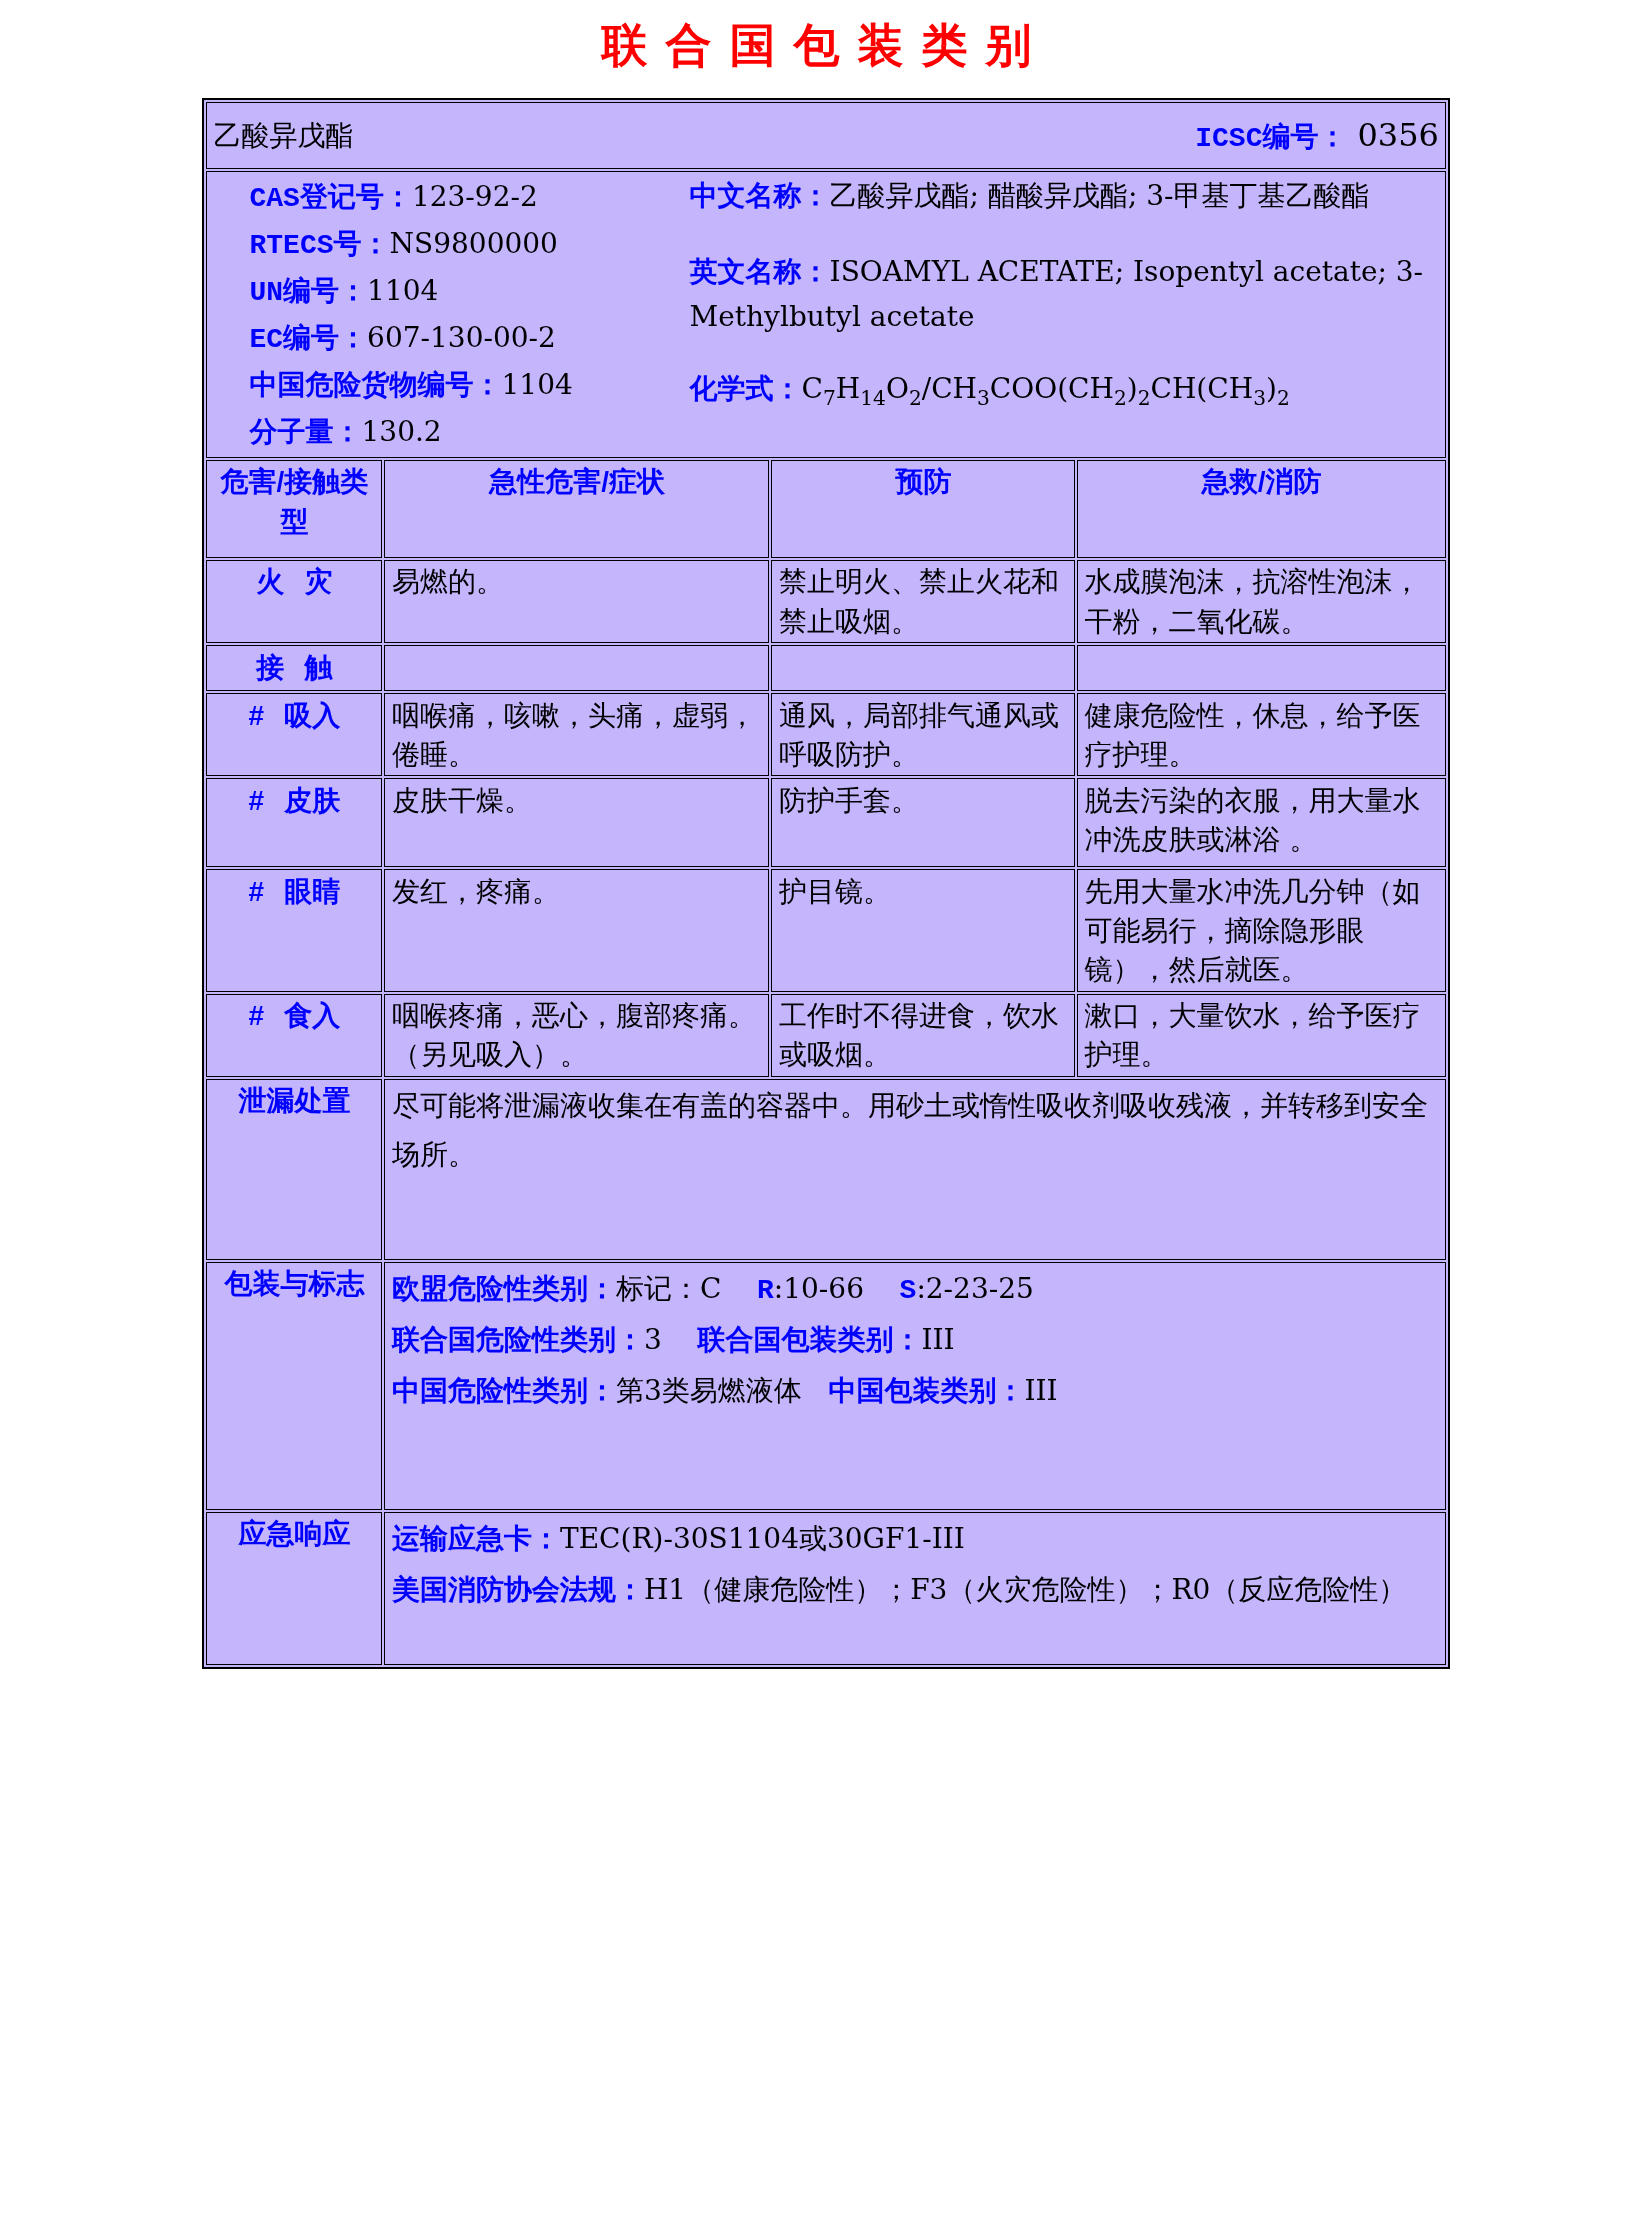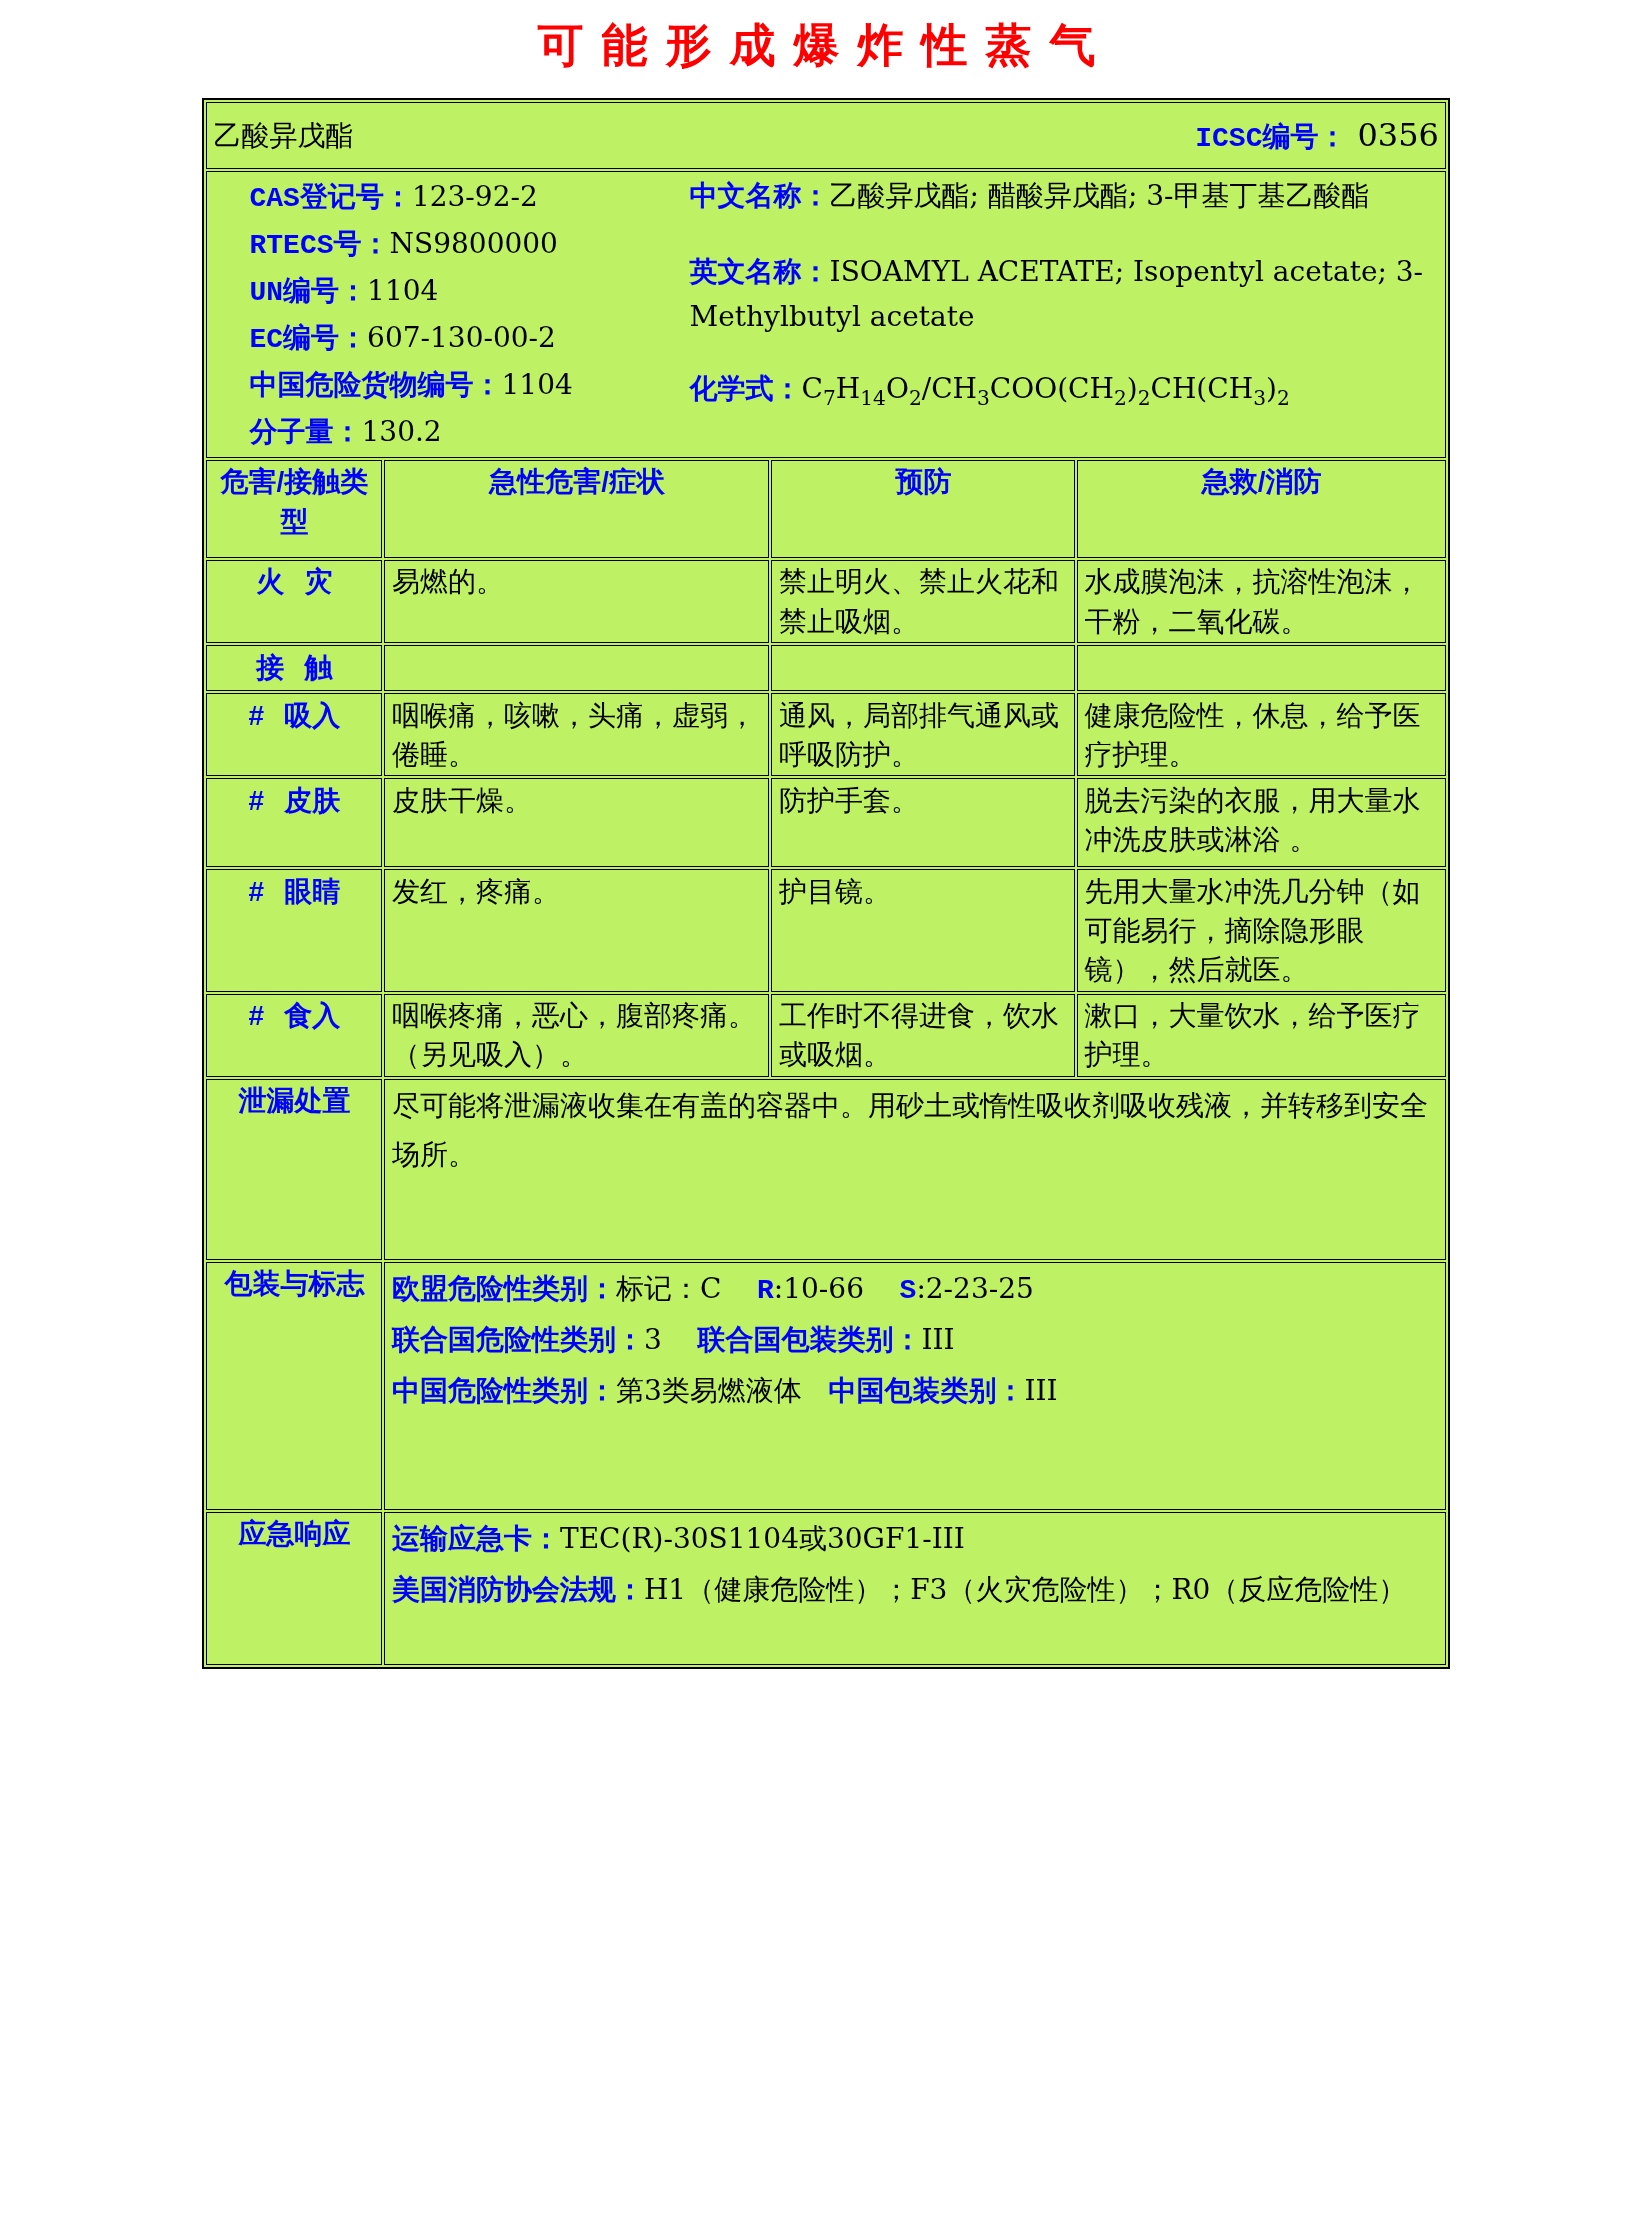--- a/index.html
+++ b/index.html
@@ -11,21 +11,21 @@
   .title{
     padding-top:15.3px;text-align:center;
     font-size:46px;font-weight:bold;color:#FF0000;
     letter-spacing:18px;
     font-family:"DejaVu Serif","Liberation Serif",serif;
   }
   table.card{
     width:1248px;margin:21px auto 0 auto;
     border:2.8px solid #000;
     border-collapse:separate;border-spacing:2.1px;
-    table-layout:fixed;background:#bef264;
+    table-layout:fixed;background:#c4b5fd;
   }
   table.card td{
     border:1.4px solid #000;box-sizing:border-box;
     font-size:28px;line-height:1.4;vertical-align:top;
     padding:1.4px 5.6px 1.4px 7px;overflow:hidden;
   }
   col.c1{width:14.3%} col.c2{width:31.2%} col.c3{width:24.6%} col.c4{width:29.9%}
 
   
   tr.r-name td{height:67px}
@@ -76,21 +76,21 @@
     font-family:"Liberation Sans","DejaVu Sans",sans-serif;
     word-spacing:12.5px;padding:2.8px;
   }
   .body-cell{vertical-align:top;}
   .wide-cell{padding:5.6px 9.8px 2.8px 8.4px;}
   .bigline{line-height:49px;}
 </style>
 </head>
 <body>
 
-<div class="title">可能形成爆炸性蒸气</div>
+<div class="title">联合国包装类别</div>
 
 <table class="card">
   <colgroup>
       <col class="c1">
       <col class="c2">
       <col class="c3">
       <col class="c4">
     </colgroup>
 
   <tbody>

